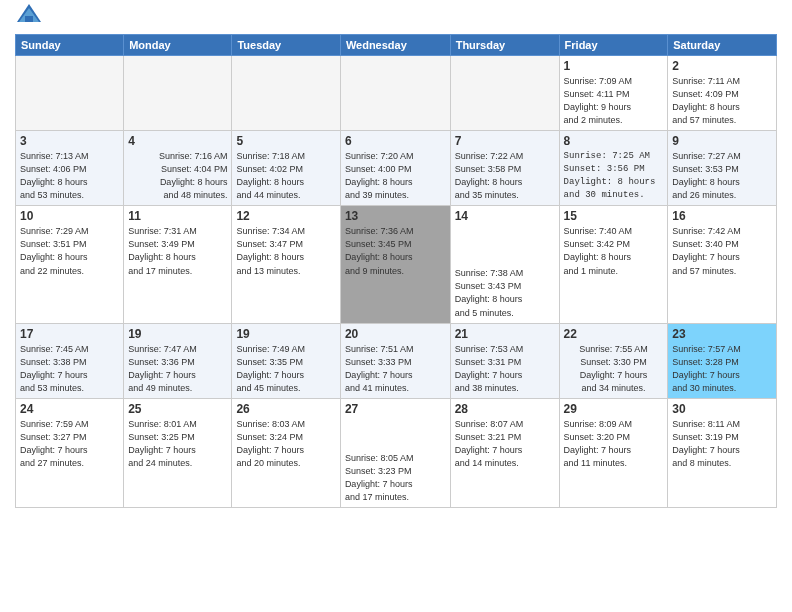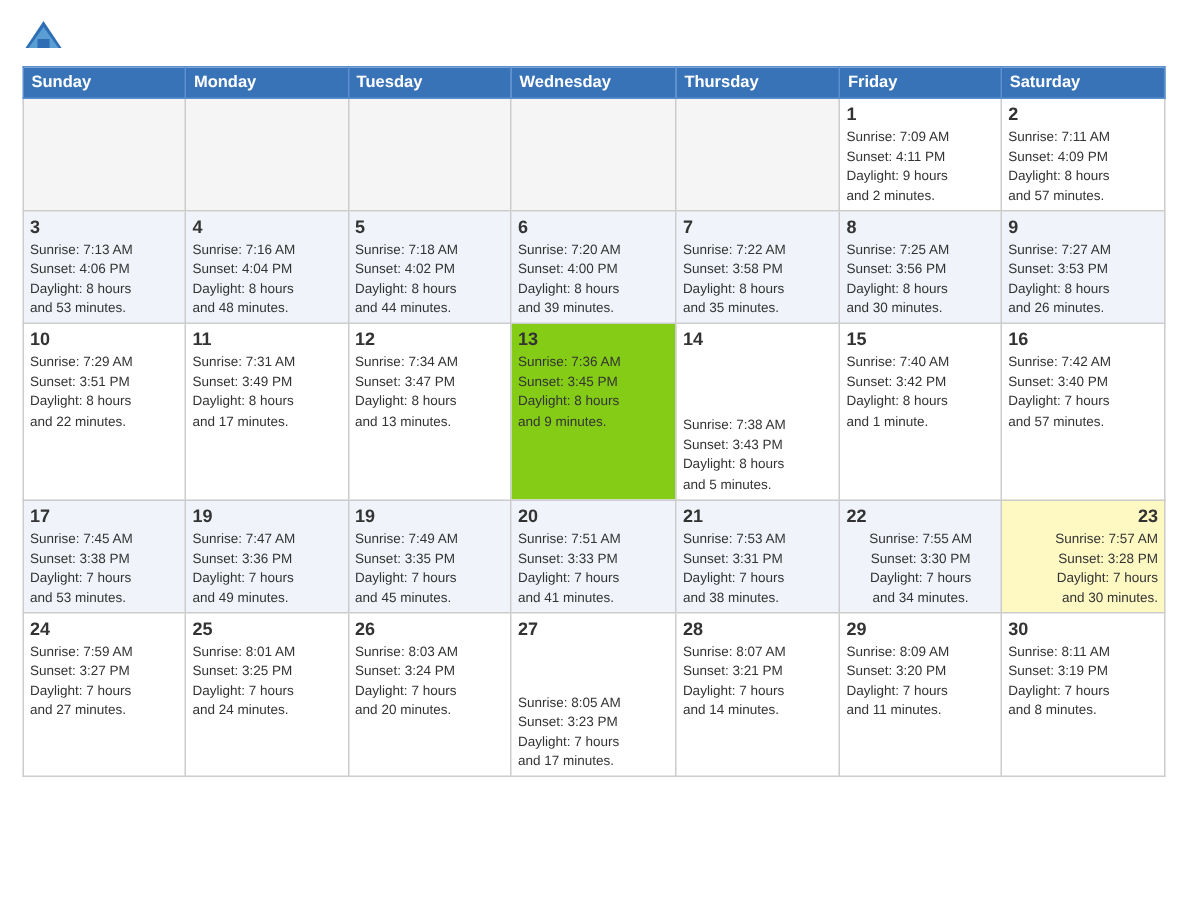--- a/index.html
+++ b/index.html
@@ -1,18 +1,18 @@
 <!DOCTYPE html>
 <html><head>
   <meta charset="utf-8">
   <style>
     * { margin: 0; padding: 0; box-sizing: border-box; }
     body { font-family: Arial, sans-serif; background: #fff; width: 792px; height: 612px; overflow: hidden; }
     
-    .page { width: 792px; height: 612px; padding: 12px 15px; }
+    .page { width: 792px; height: 612px; padding: 2px 15px; }
     
     .header { display: flex; justify-content: space-between; align-items: flex-start; margin-bottom: 8px; }
     
     .logo { display: flex; align-items: center; gap: 4px; }
     .logo-text { display: flex; flex-direction: column; }
     .logo-general { font-size: 13px; font-weight: bold; color: #333; }
     .logo-blue { font-size: 13px; font-weight: bold; color: #2f6eb5; }
     .logo-icon { width: 28px; height: 24px; }
     
     .title-area { text-align: right; }
@@ -108,21 +108,21 @@
         <tr>
           <td style="background: rgb(240, 244, 250);">
             <span class="day-num">3</span>
             <div class="day-info" style="white-space: pre-line;">Sunrise: 7:13 AM
 Sunset: 4:06 PM
 Daylight: 8 hours
 and 53 minutes.</div>
           </td>
           <td style="background: rgb(240, 244, 250);">
             <span class="day-num">4</span>
-            <div class="day-info" style="white-space: pre-line;">Sunrise: 7:16 AM
+            <div class="day-info" style="white-space: pre-line; text-align: right;">Sunrise: 7:16 AM
 Sunset: 4:04 PM
 Daylight: 8 hours
 and 48 minutes.</div>
           </td>
           <td style="background: rgb(240, 244, 250);">
             <span class="day-num">5</span>
             <div class="day-info" style="white-space: pre-line;">Sunrise: 7:18 AM
 Sunset: 4:02 PM
 Daylight: 8 hours
 and 44 minutes.</div>
@@ -136,21 +136,21 @@
           </td>
           <td style="background: rgb(240, 244, 250);">
             <span class="day-num">7</span>
             <div class="day-info" style="white-space: pre-line;">Sunrise: 7:22 AM
 Sunset: 3:58 PM
 Daylight: 8 hours
 and 35 minutes.</div>
           </td>
           <td style="background: rgb(240, 244, 250);">
             <span class="day-num">8</span>
-            <div class="day-info" style="white-space: pre-line;">Sunrise: 7:25 AM
+            <div class="day-info" style="white-space: pre-line; font-family: Liberation Mono, monospace;">Sunrise: 7:25 AM
 Sunset: 3:56 PM
 Daylight: 8 hours
 and 30 minutes.</div>
           </td>
           <td style="background: rgb(240, 244, 250);">
             <span class="day-num">9</span>
             <div class="day-info" style="white-space: pre-line;">Sunrise: 7:27 AM
 Sunset: 3:53 PM
 Daylight: 8 hours
 and 26 minutes.</div>
@@ -171,21 +171,21 @@
 Daylight: 8 hours
 and 17 minutes.</div>
           </td>
           <td style="background: rgb(255, 255, 255);">
             <span class="day-num">12</span>
             <div class="day-info" style="white-space: pre-line;">Sunrise: 7:34 AM
 Sunset: 3:47 PM
 Daylight: 8 hours
 and 13 minutes.</div>
           </td>
-          <td style="background: #84cc16;">
+          <td style="background: #a3a3a3;">
             <span class="day-num">13</span>
             <div class="day-info" style="white-space: pre-line;">Sunrise: 7:36 AM
 Sunset: 3:45 PM
 Daylight: 8 hours
 and 9 minutes.</div>
           </td>
           <td style="background: rgb(255, 255, 255);">
             <span class="day-num">14</span>
             <div class="day-info" style="white-space: pre-line; margin-top: 44px;">Sunrise: 7:38 AM
 Sunset: 3:43 PM
@@ -243,21 +243,21 @@
 Daylight: 7 hours
 and 38 minutes.</div>
           </td>
           <td style="background: rgb(240, 244, 250);">
             <span class="day-num">22</span>
             <div class="day-info" style="white-space: pre-line; text-align: center;">Sunrise: 7:55 AM
 Sunset: 3:30 PM
 Daylight: 7 hours
 and 34 minutes.</div>
           </td>
-          <td style="background: #fef9c3; text-align: right;">
+          <td style="background: #7dd3fc;">
             <span class="day-num">23</span>
             <div class="day-info" style="white-space: pre-line;">Sunrise: 7:57 AM
 Sunset: 3:28 PM
 Daylight: 7 hours
 and 30 minutes.</div>
           </td>
         </tr>
         <tr>
           <td style="background: rgb(255, 255, 255);">
             <span class="day-num">24</span>

